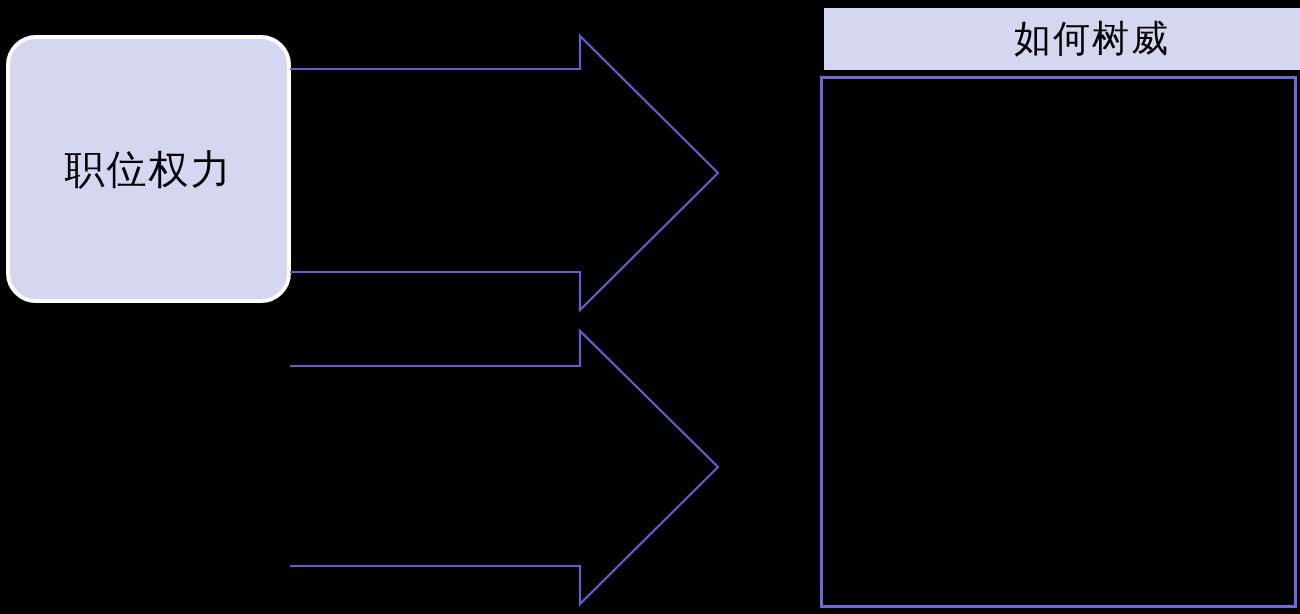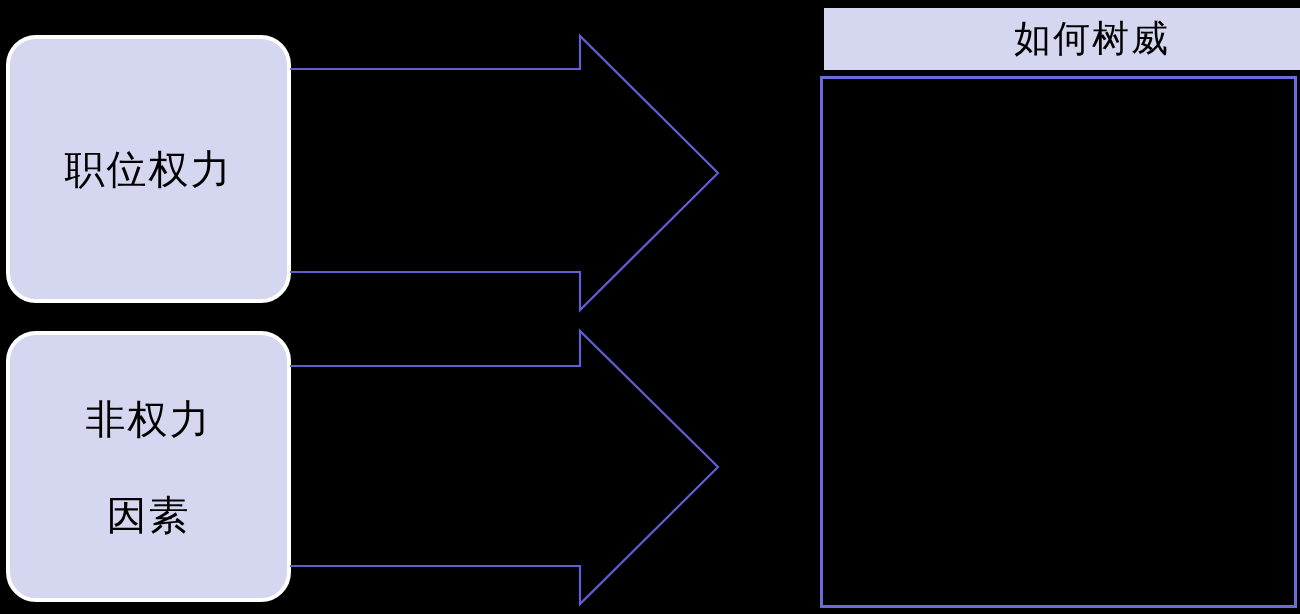--- a/index.html
+++ b/index.html
@@ -98,24 +98,20 @@
 </style>
 </head>
 <body>
 
 <div id="stage">
 
   <div id="box-position-power" class="src-box">
     <div class="line">职位权力</div>
   </div>
 
-  <div id="box-nonpower" class="src-box">
-    <div class="line">非权力</div>
-    <div class="line">因素</div>
-  </div>
 
   <svg id="arrows-layer" viewBox="0 0 1300 614">
     <polyline class="arrow-shape" points="290,69 580,69 580,36 718,173 580,310 580,272 290,272"></polyline>
     <polyline class="arrow-shape" points="290,366 580,366 580,331 718,467 580,604 580,566 290,566"></polyline>
   </svg>
 
   <div id="output-panel">
     <div id="output-panel-header">如何树威</div>
     <div id="output-panel-body">
       <div id="output-panel-body-content"></div>

